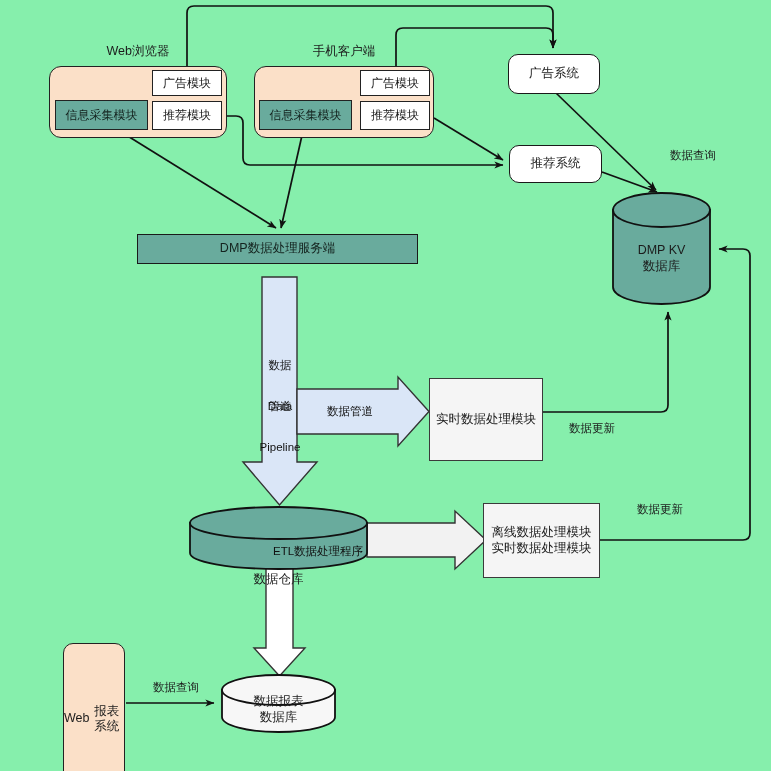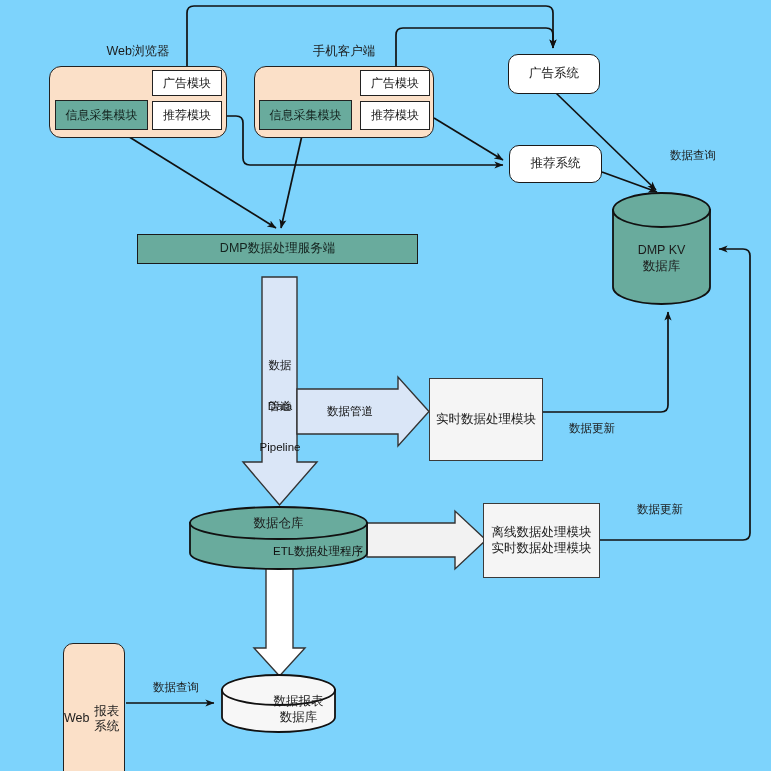--- a/index.html
+++ b/index.html
@@ -1,17 +1,17 @@
 <!DOCTYPE html>
 <html><head>
 <meta charset="utf-8">
 <style>
   html,body{margin:0;padding:0;background:#ffffff;}
   body{width:771px;height:771px;font-family:"Liberation Sans","DejaVu Sans",sans-serif;color:#1b1b1b;}
-  #stage{position:relative;width:771px;height:771px;overflow:hidden;background:#7dd3fc;}
+  #stage{position:relative;width:771px;height:771px;overflow:hidden;background:#86efac;}
   svg#wires{position:absolute;left:0;top:0;width:771px;height:771px;pointer-events:none;}
   .node{position:absolute;box-sizing:border-box;display:flex;align-items:center;justify-content:center;text-align:center;line-height:1.22;}
   .lbl{position:absolute;white-space:pre;text-align:center;line-height:1.2;}
 
   .client-box{border:1.6px solid #222;border-radius:12px;background:#FBE0C8;}
   .title-lbl{font-size:12.5px;color:#1b1b1b;}
   .mod-white{border:1.6px solid #222;background:#ffffff;font-size:12px;}
   .mod-green{border:1.6px solid #222;background:#69AB9D;font-size:12px;color:#14231f;}
   .sys-box{border:1.8px solid #1a1a1a;border-radius:10px;background:#ffffff;font-size:12.5px;}
   .dmp-bar{border:1.8px solid #1a1a1a;background:#69AB9D;font-size:12.5px;color:#14231f;}
@@ -111,34 +111,34 @@
   </div>
   <div class="lbl pipe-lbl" style="left:249px;top:372px;width:62px;">
     <div>Data</div>
     <div>Pipeline</div>
   </div>
   <div class="lbl pipe-lbl" style="left:310px;top:405px;width:80px;">数据管道</div>
 
   <div class="node proc-box" style="left:429px;top:378px;width:114px;height:83px;">实时数据处理模块</div>
   <div class="lbl edge-lbl" style="left:554px;top:422px;width:76px;">数据更新</div>
 
-  <div class="cyl-text" style="left:190px;top:516px;width:177px;">数据仓库</div>
+  <div class="cyl-text" style="left:190px;top:572px;width:177px;">数据仓库</div>
 
   <div class="node proc-box" style="left:483px;top:503px;width:117px;height:75px;flex-direction:column;">
     <div>离线数据处理模块</div>
     <div>实时数据处理模块</div>
   </div>
   <div class="lbl edge-lbl" style="left:622px;top:503px;width:76px;">数据更新</div>
 
   <div class="lbl vert-lbl" style="left:264px;top:545px;padding-left:9px;">ETL数据处理程序</div>
 
   <div class="node web-report" style="left:63px;top:643px;width:62px;height:152px;flex-direction:row;align-items:center;">
     <div>Web</div>
     <div>报表系统</div>
   </div>
   <div class="lbl edge-lbl" style="left:138px;top:681px;width:76px;">数据查询</div>
 
-  <div class="cyl-text" style="left:222px;top:694px;width:113px;padding-left:20px;">
+  <div class="cyl-text" style="left:222px;top:694px;width:113px;">
     <div>数据报表</div>
     <div>数据库</div>
   </div>
 
 </div>
 
 </body></html>

